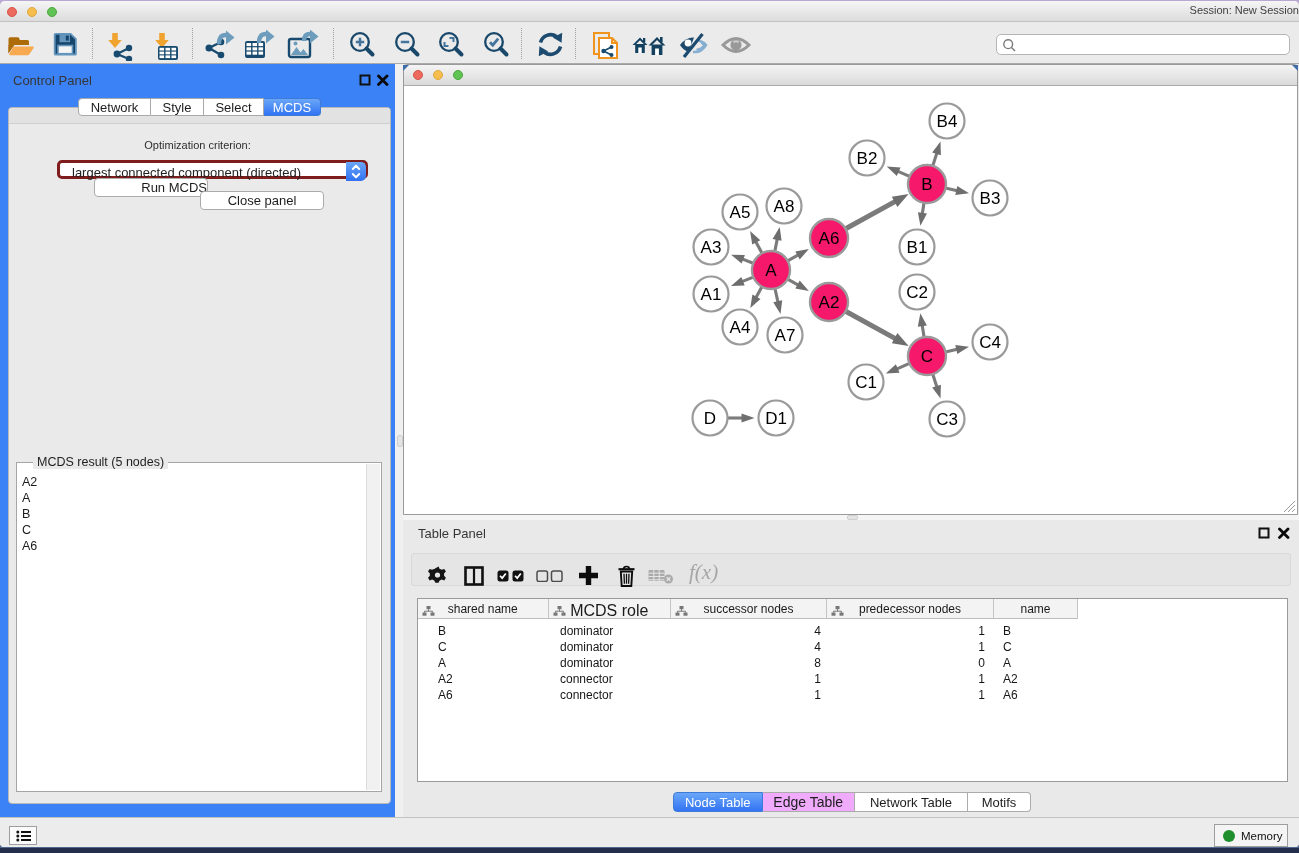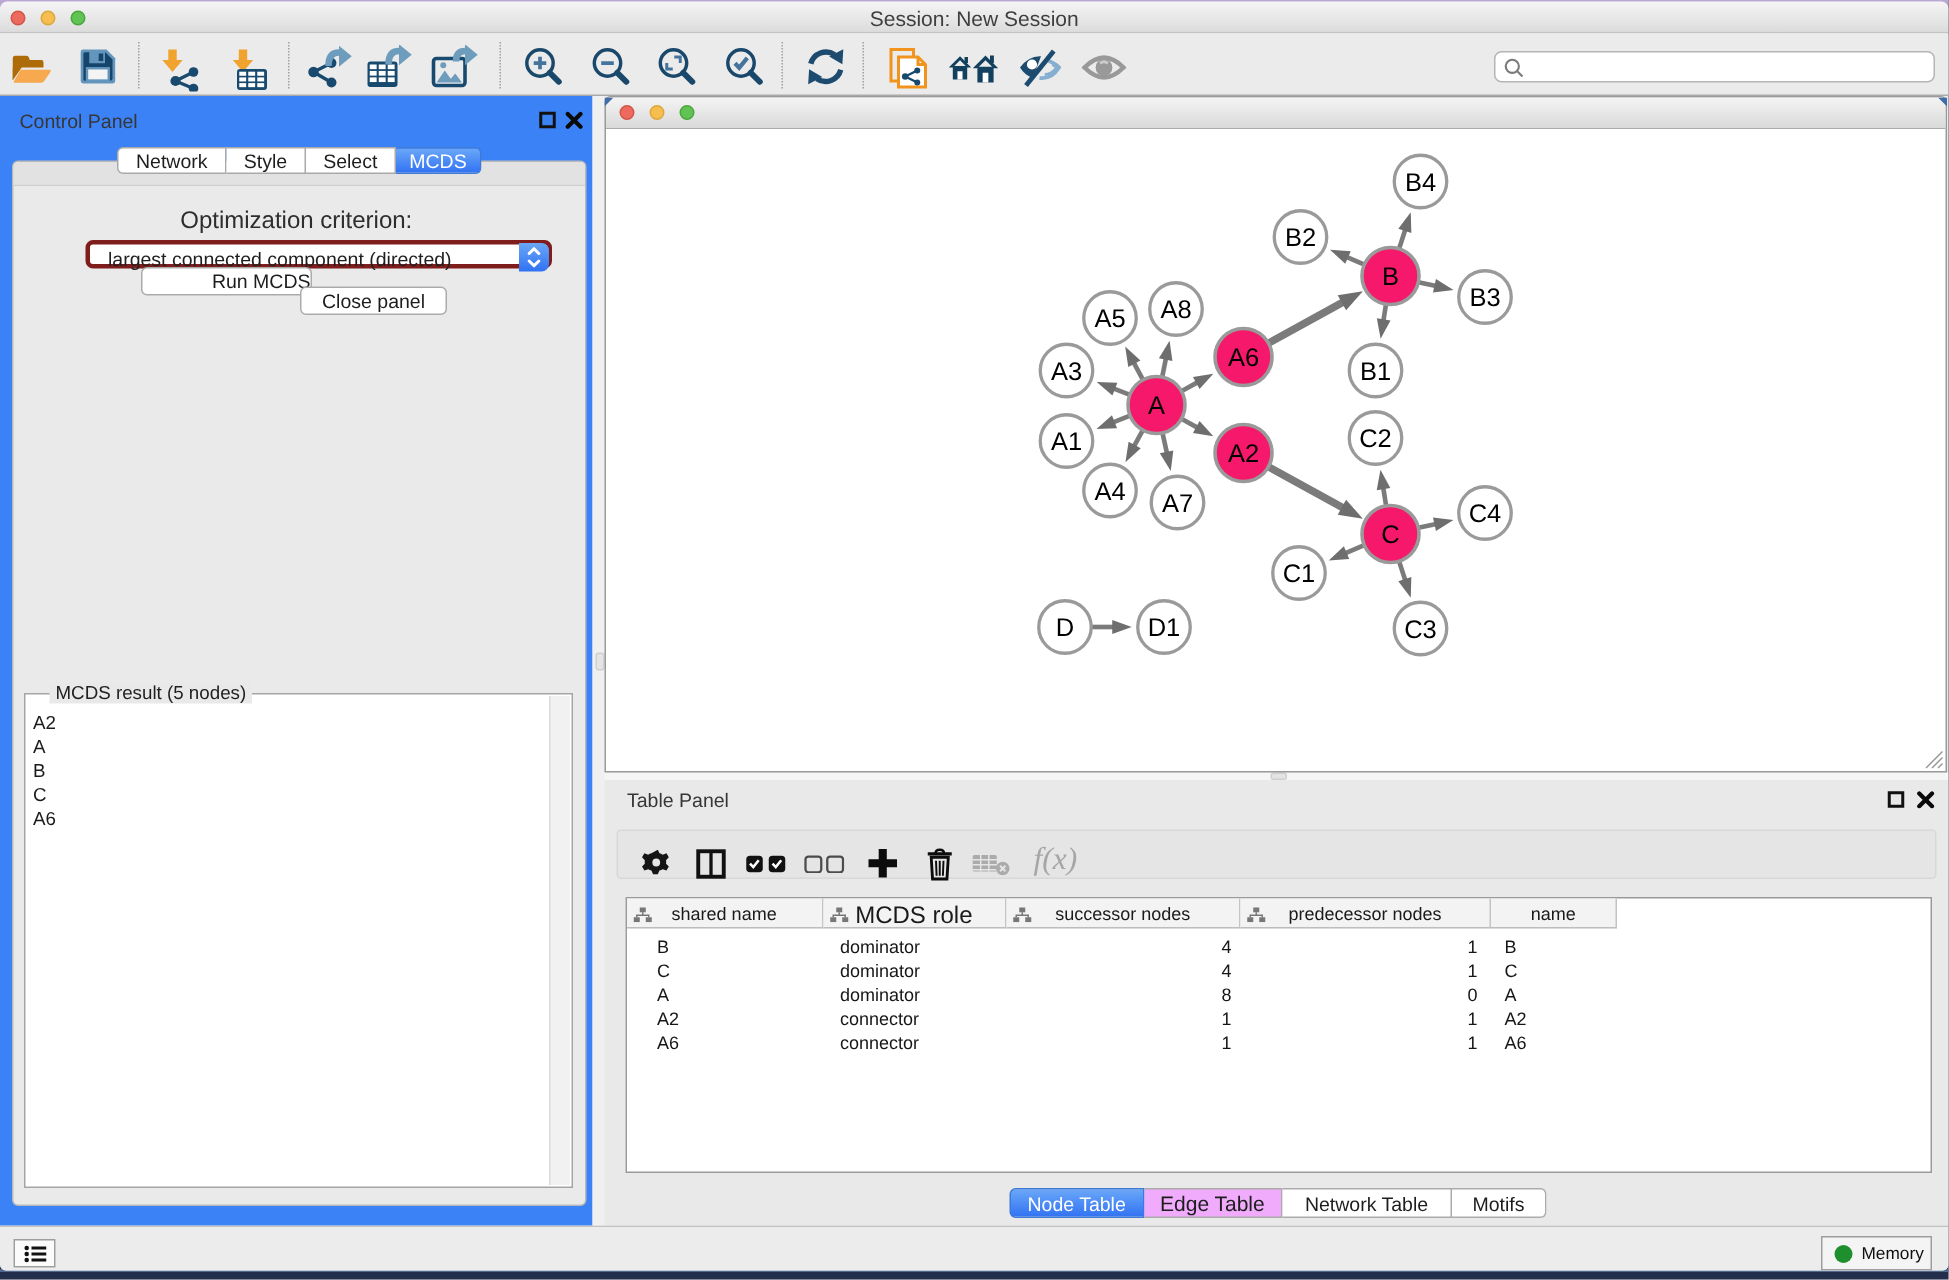--- a/index.html
+++ b/index.html
@@ -4,22 +4,22 @@
 <style>
   * { margin:0; padding:0; box-sizing:border-box; }
   html,body { width:1299px; height:853px; overflow:hidden; }
   body { font-family:"Liberation Sans", sans-serif; background:#232e4d; position:relative; }
   .abs { position:absolute; }
   #window { position:absolute; left:0; top:1px; width:1299px; height:846px;
     background:#e9e9e9; border-radius:5px 5px 4px 4px; }
   #titlebar { position:absolute; left:0; top:0; width:1299px; height:21px;
     background:linear-gradient(#f5f5f5,#dcdcdc); border-radius:5px 5px 0 0;
     border-bottom:1px solid #c3c3c3; }
-  #titlebar .title { position:absolute; left:0; right:0; top:3px; text-align:center;
-    font-size:14px; color:#3f3f3f; }
+  #titlebar .title { position:absolute; left:0; right:0; top:3px; text-align:right;
+    font-size:11px; color:#3f3f3f; }
   .tl { position:absolute; top:6px; width:10px; height:10px; border-radius:50%; }
   #toolbar { position:absolute; left:0; top:22px; width:1299px; height:41px;
     background:#ebebeb; border-bottom:1px solid #aaa; }
   .tsep { position:absolute; top:5px; height:31px; width:0;
     border-left:1px dotted #9f9f9f; }
   #searchbox { position:absolute; left:996px; top:11px; width:294px; height:21px;
     background:#fff; border:1px solid #b5b5b5; border-radius:5px; }
   .cptab, .cptabsel { top:0; height:18px; line-height:17px; text-align:center;
     background:#fff; border:1px solid #a9a9a9; border-left:none; color:#1d1d1d; }
   .cptabsel { background:linear-gradient(#6aa7f8,#3273f3); color:#fff;
@@ -178,31 +178,31 @@
       <path d="M19.5 2 L28 10.5 M28 2 L19.5 10.5" stroke="#0a0a0a" stroke-width="2.8" stroke-linecap="round"></path>
     </svg>
     <div class="abs" style="left:8px;top:43px;width:383px;height:697px;background:#eaeaea;border:1px solid #b9b9b9;border-radius:4px;"></div>
     <div class="abs" style="left:9px;top:44px;width:381px;height:16px;background:#e2e2e2;border-bottom:1px solid #cfcfcf;border-radius:3px 3px 0 0;"></div>
     <div id="cptabs" class="abs" style="left:78px;top:34px;height:18px;font-size:13px;">
       <div class="abs cptab" style="left:0;width:73px;border-radius:4px 0 0 4px;border-left:1px solid #a9a9a9;">Network</div>
       <div class="abs cptab" style="left:73px;width:53px;">Style</div>
       <div class="abs cptab" style="left:126px;width:60px;">Select</div>
       <div class="abs cptabsel" style="left:186px;width:57px;">MCDS</div>
     </div>
-    <div class="abs" style="left:0;top:75px;width:395px;text-align:center;font-size:16px;color:#2e2e2e;">Optimization criterion:</div>
+    <div class="abs" style="left:0;top:75px;width:395px;text-align:center;font-size:11px;color:#2e2e2e;">Optimization criterion:</div>
     <div class="abs" style="left:44px;top:96px;width:311px;height:19px;background:#fff;border:3px solid #7f1d1d;border-radius:5px;margin-left:13px;">
       <div class="abs" style="left:12px;top:2px;font-size:13px;color:#1f1f1f;">largest connected component (directed)</div>
       <div class="abs" style="right:-1px;top:-1px;width:20px;height:19px;background:linear-gradient(#6aa7f8,#3072f2);border-radius:0 5px 5px 0;">
         <svg width="20" height="19" viewBox="0 0 20 19">
             <path d="M6.8 7 L10 3.8 L13.2 7 M6.8 12 L10 15.2 L13.2 12" stroke="#fff" stroke-width="2" fill="none" stroke-linecap="round" stroke-linejoin="round"></path>
           </svg>
       </div>
     </div>
     <div class="abs cbtn" style="left:94px;top:114px;width:114px;text-align:right;">Run MCDS</div>
-    <div class="abs cbtn" style="left:200px;top:127px;width:98px;">Close panel</div>
+    <div class="abs cbtn" style="left:200px;top:127px;width:124px;">Close panel</div>
     <div class="abs" style="left:16px;top:398px;width:366px;height:330px;border:1px solid #a5a5a5;background:#fff;">
       <div class="abs" style="right:1px;top:1px;bottom:1px;width:14px;background:#f1f1f1;border-left:1px solid #dcdcdc;"></div>
       <div style="font-size:12.5px;color:#1b1b1b;line-height:15.9px;padding:12px 0 0 5px;">A2<br>A<br>B<br>C<br>A6</div>
     </div>
     <div class="abs" style="left:21px;top:391px;height:14px;background:#e9e9e9;padding:0 4px;font-size:12.5px;color:#1f1f1f;line-height:14px;margin-left:12px;">MCDS result (5 nodes)</div>
   </div>
   <div class="abs" style="left:395px;top:63px;width:8px;height:753px;background:#f0f0f0;"></div>
   <div class="abs" style="left:397px;top:434px;width:6px;height:12px;background:#e4e4e4;border:1px solid #cfcfcf;border-radius:2px;"></div>
   <div class="abs" style="left:403px;top:514px;width:896px;height:5px;background:#f5f5f5;"></div>
   <div class="abs" style="left:847px;top:514px;width:11px;height:5px;background:#e4e4e4;border:1px solid #cfcfcf;border-radius:2px;"></div>

